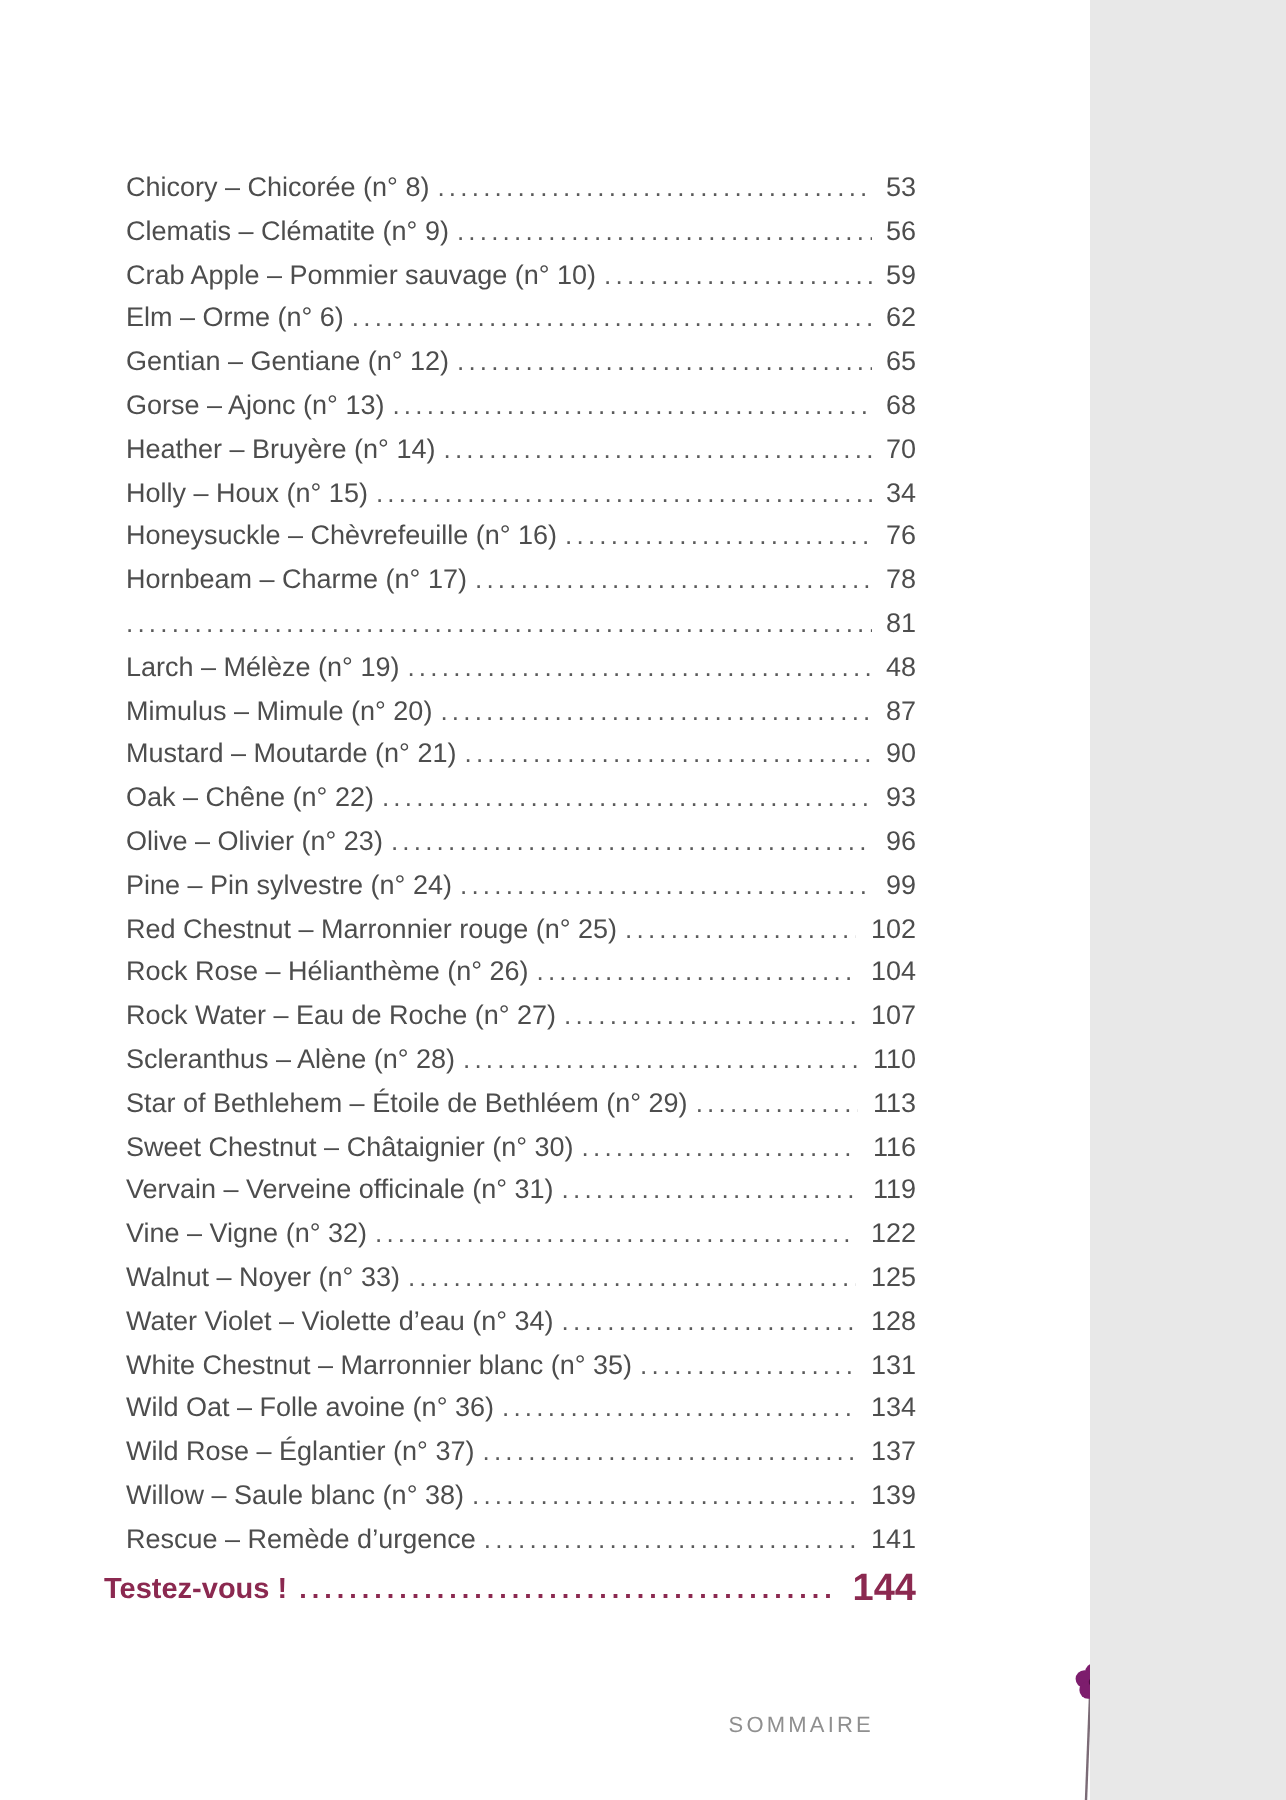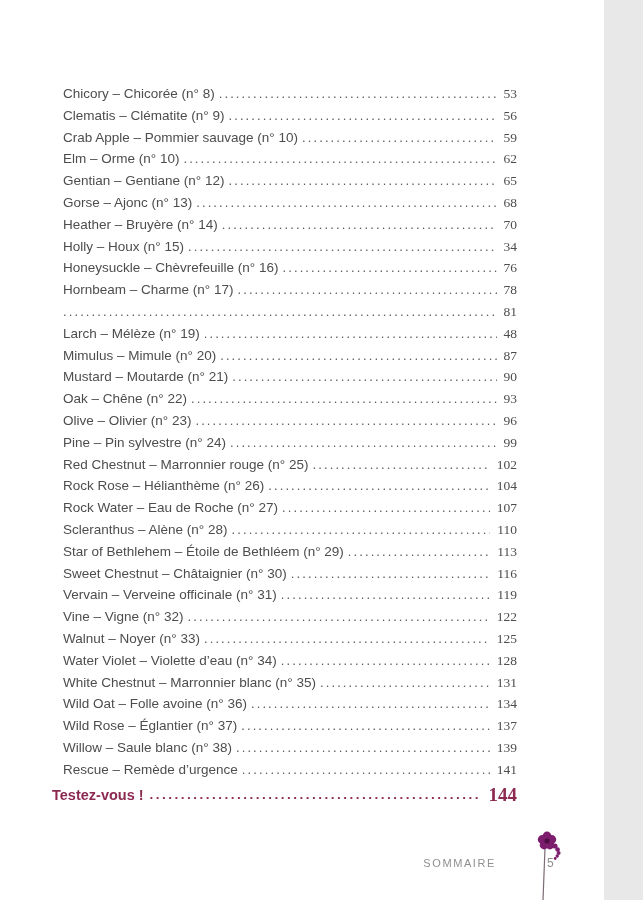--- a/index.html
+++ b/index.html
@@ -1,18 +1,18 @@
 <!DOCTYPE html>
 <html style="--text: #4d4d4d; --dots: #5a5a5a; --accent: #8b2950; --footer_text: #8f8f8f; --flower: #7d1d6d; --flower_center: #4e0d44; --stem: #7b6b76;"><head>
 <meta charset="utf-8">
 <style>
   html,body{margin:0;padding:0;background:#e8e8e8;}
   .page{
     position:relative;
-    width:604px;height:900px;
+    width:545px;height:900px;
     background:#ffffff;
     overflow:hidden;
     font-family:"Liberation Sans", sans-serif;
     color:var(--text,#4d4d4d);
   }
   .toc{
     position:absolute;
     left:63px; right:87px; top:83px;
   }
   .toc-row{
@@ -35,21 +35,20 @@
     color:var(--dots,#5a5a5a);
     letter-spacing:2.1px;
     font-size:13px;
   }
   .leader::after{
     content:"..................................................................................................................................";
   }
   .pagenum{
     white-space:nowrap;
     margin-left:2px;
-    font-family:Liberation Serif, serif;
   }
   .special-row{
     position:absolute;
     left:52px; right:87px; top:784px;
     display:flex;
     align-items:flex-end;
     height:22px;
     line-height:22px;
     font-size:14.5px;
     font-weight:bold;
@@ -102,21 +101,21 @@
       <span class="label">Clematis – Clématite (n° 9)</span>
       <span class="leader"></span>
       <span class="pagenum">56</span>
     </div>
       <div class="toc-row">
       <span class="label">Crab Apple – Pommier sauvage (n° 10)</span>
       <span class="leader"></span>
       <span class="pagenum">59</span>
     </div>
       <div class="toc-row">
-      <span class="label">Elm – Orme (n° 10)</span>
+      <span class="label">Elm – Orme (n° 6)</span>
       <span class="leader"></span>
       <span class="pagenum">62</span>
     </div>
       <div class="toc-row">
       <span class="label">Gentian – Gentiane (n° 12)</span>
       <span class="leader"></span>
       <span class="pagenum">65</span>
     </div>
       <div class="toc-row">
       <span class="label">Gorse – Ajonc (n° 13)</span>

